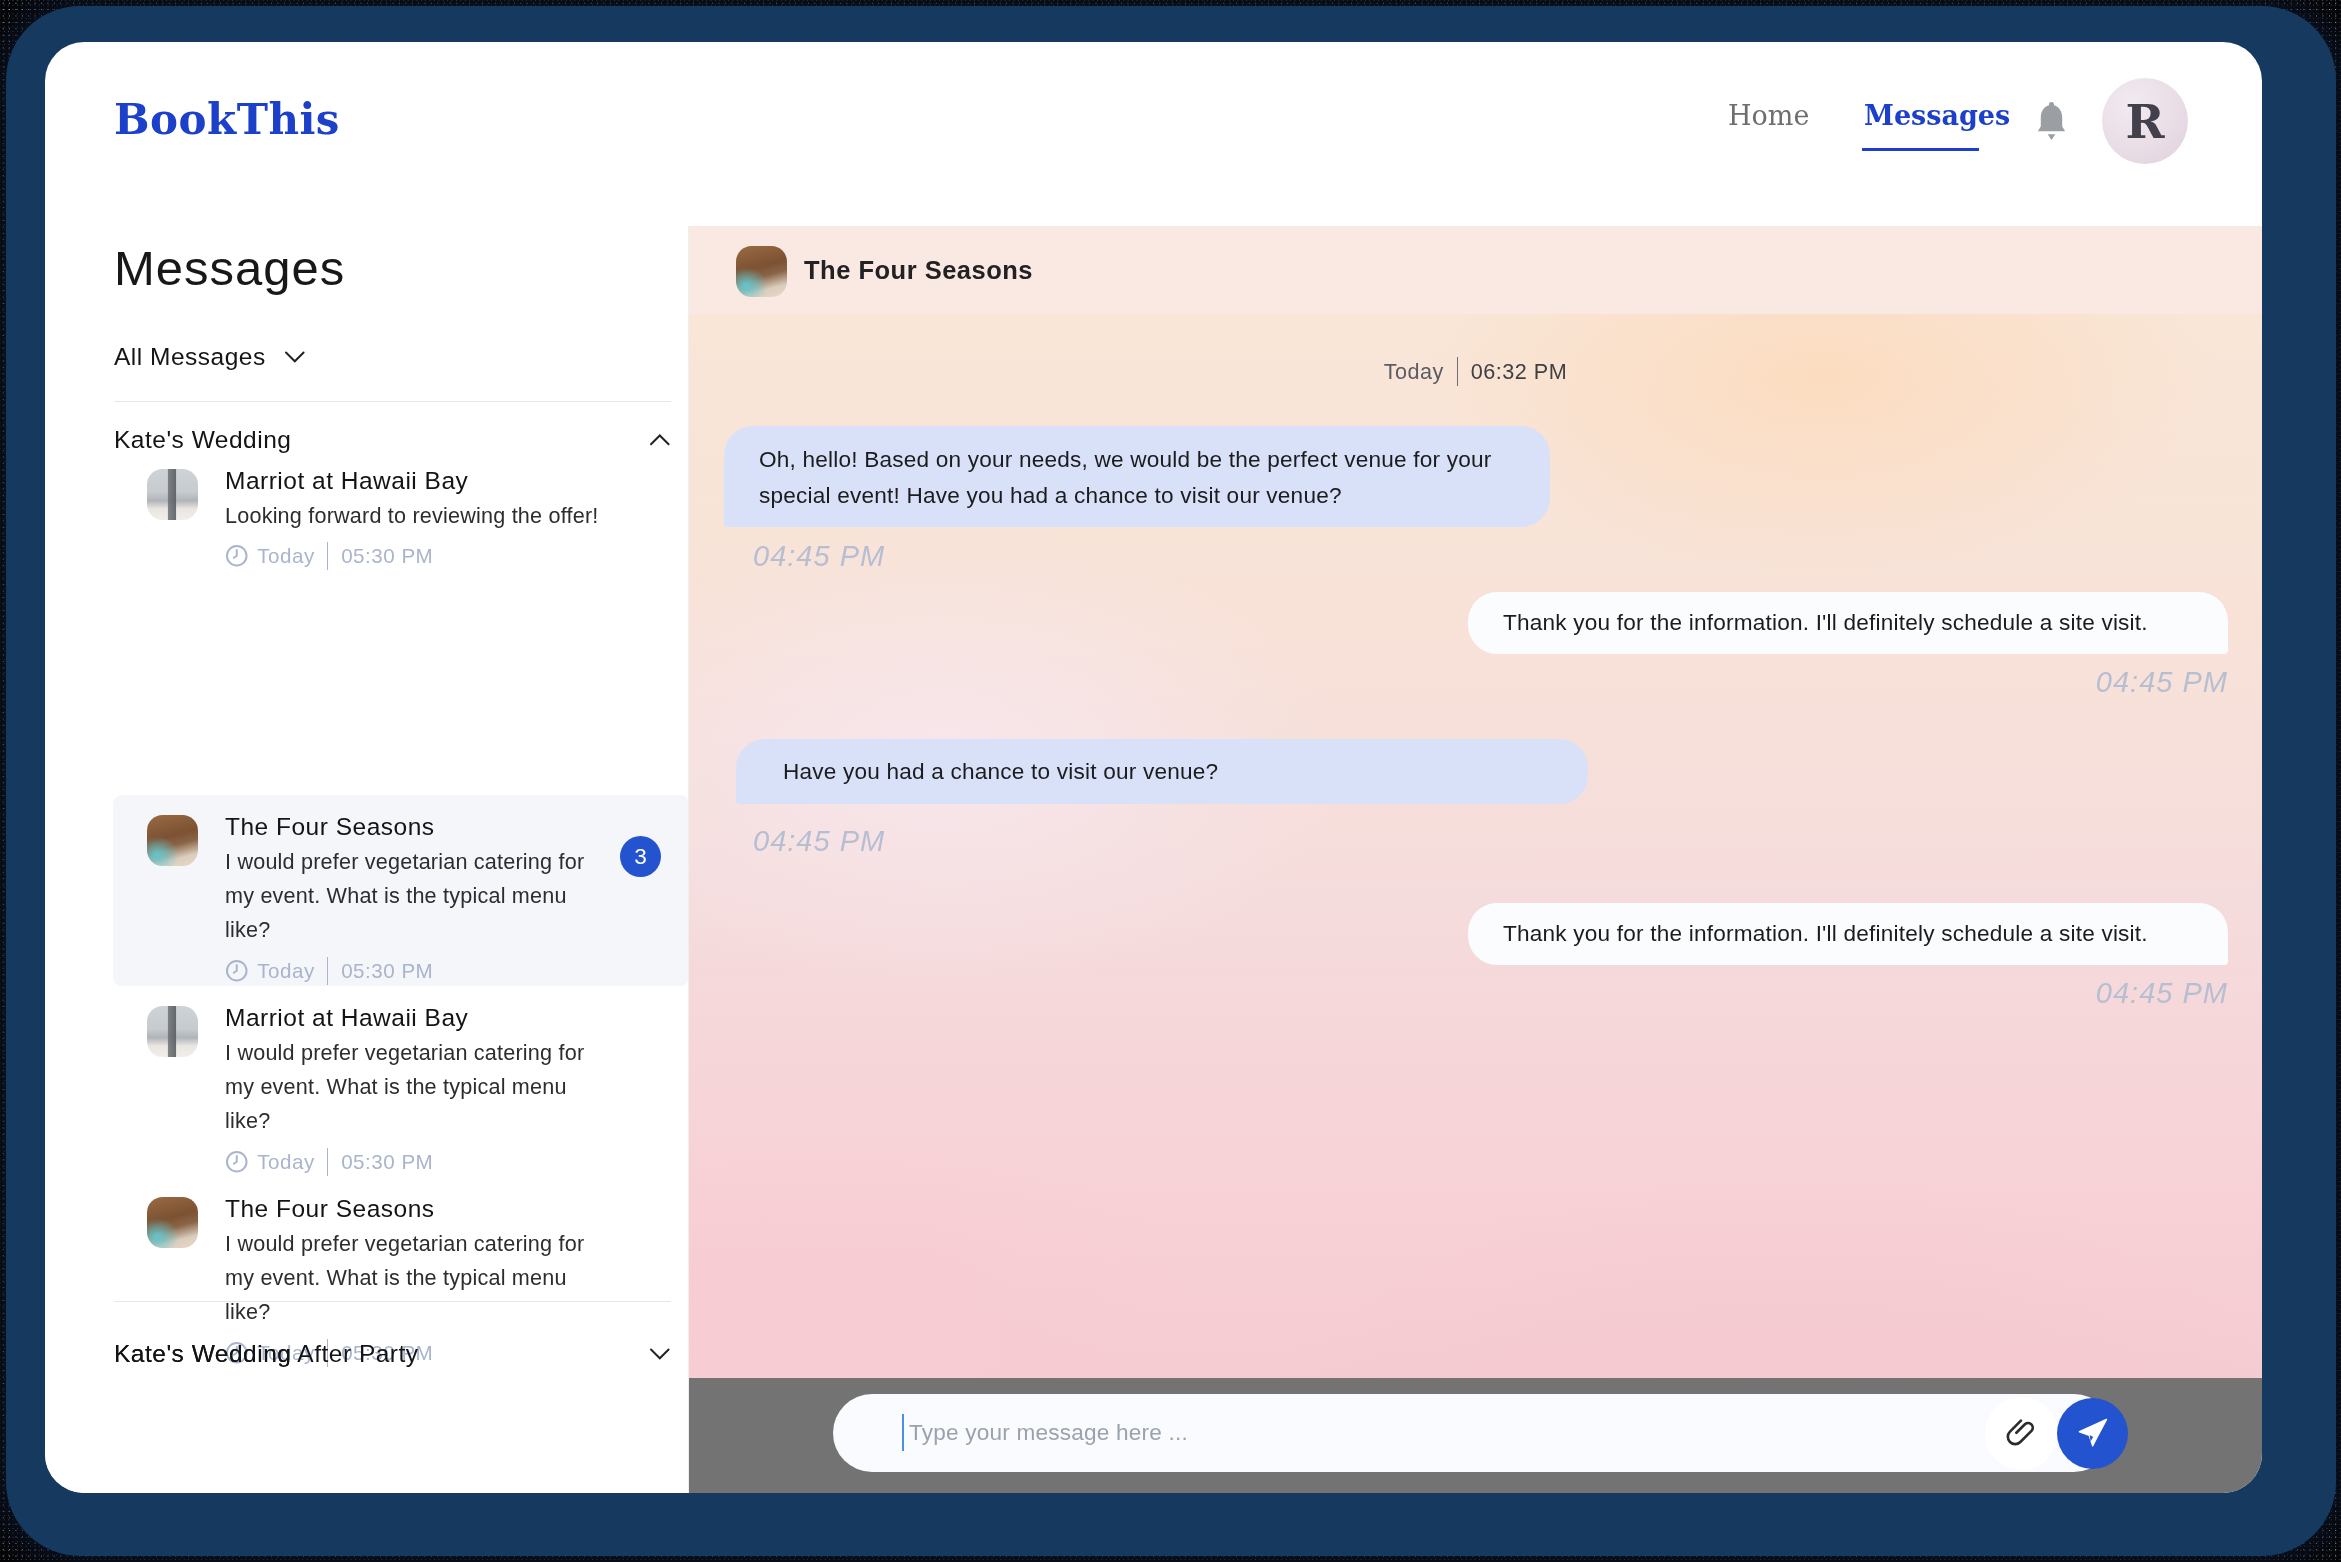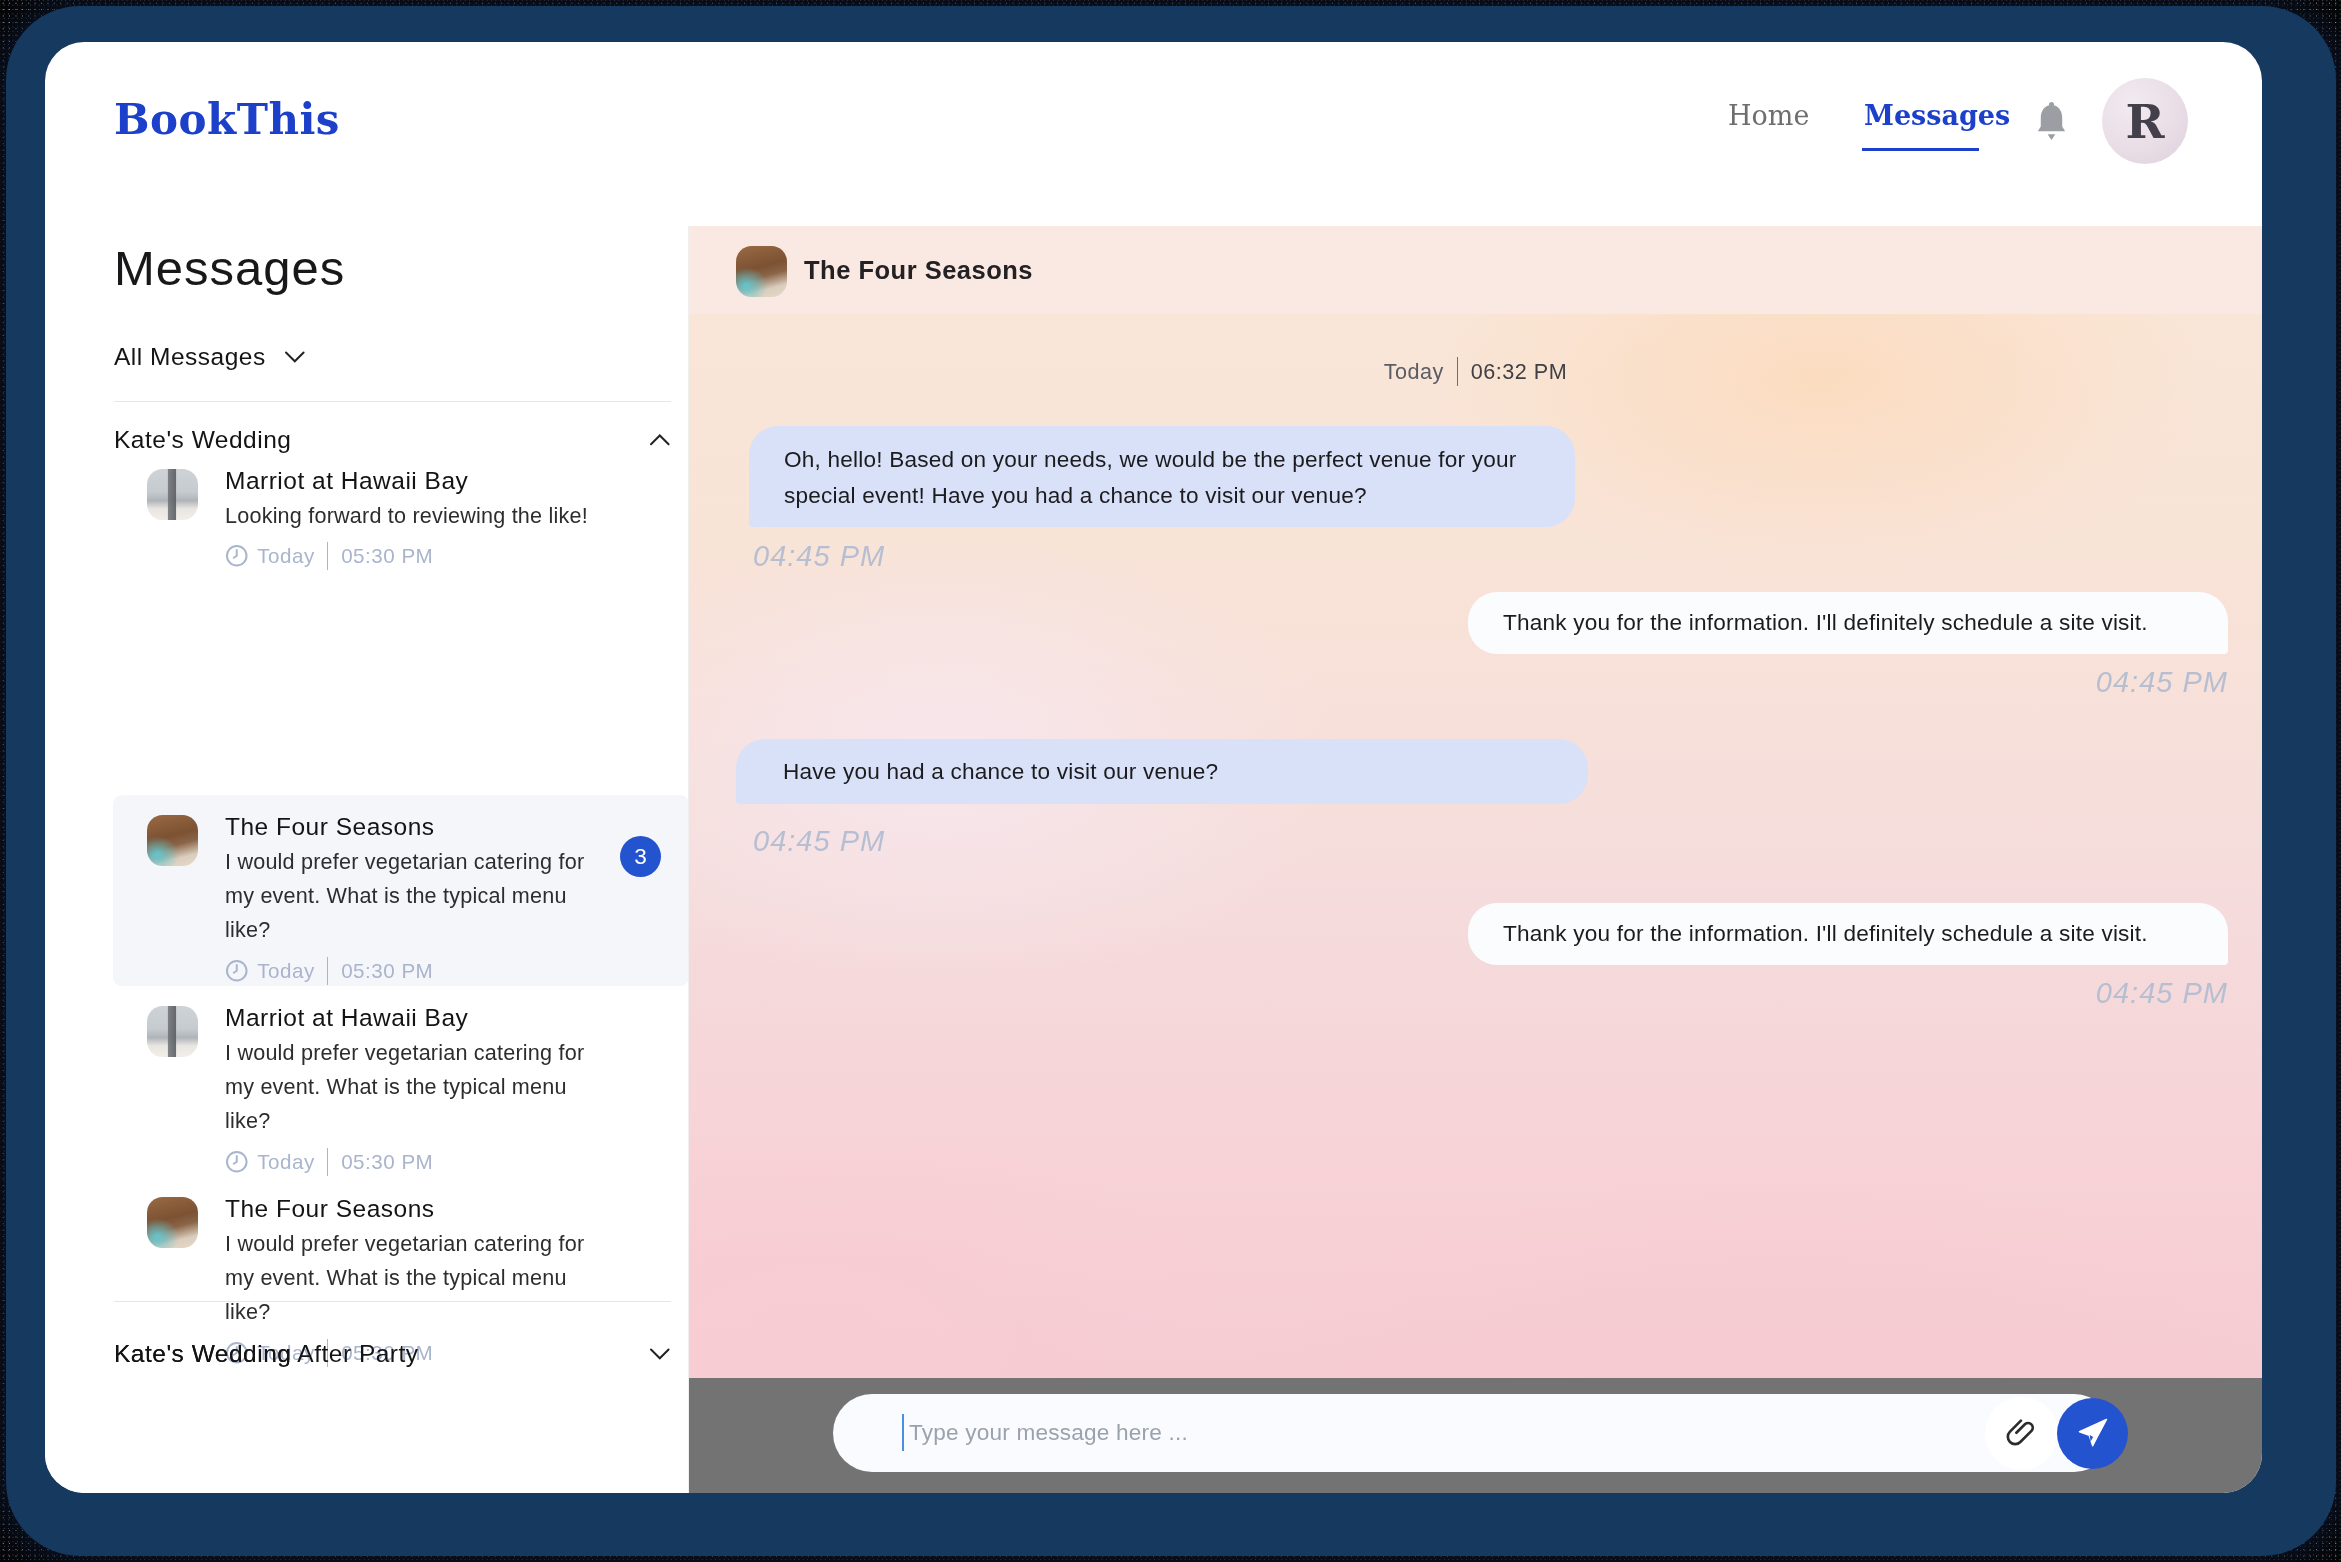--- a/index.html
+++ b/index.html
@@ -96,21 +96,21 @@
   .date-row{
     position:absolute; left:0; top:43px; width:1573px; display:flex; justify-content:center; align-items:center; gap:12.7px;
     font-size:21.6px; letter-spacing:0.5px;
   }
   .date-row .d1{ color:#5b5c64; }
   .date-row .vbar{ width:1.5px; height:29px; background:#6e6f75; }
   .date-row .d2{ color:#3f4046; }
   .bubble{ position:absolute; font-size:22.6px; font-weight:300; color:#1c1c1f; line-height:36px; letter-spacing:0.2px; }
   .bubble.in{ background:#d8e1f8; border-radius:29px 29px 29px 3.9px; }
   .bubble.out{ background:#fbfcfe; border-radius:29px 29px 3.9px 29px; }
-  .b1{ left:60px; top:112px; width:826px; height:101px; padding:15.7px 29px 0 35px; }
+  .b1{ left:35px; top:112px; width:826px; height:101px; padding:15.7px 29px 0 35px; }
   .b2{ left:779px; top:278px; width:760px; height:62px; padding:12.7px 0 0 35px; }
   .b3{ left:47px;  top:425px; width:852px; height:65px; padding:14.7px 0 0 47px; }
   .b4{ left:779px; top:589px; width:760px; height:62px; padding:12.7px 0 0 35px; }
   .msg-ts{ position:absolute; font-size:29px; color:#b6bed2; letter-spacing:1px;font-style:italic; }
   .ts1{ left:64px; top:226px; }
   .ts2{ left:779px; top:352px; width:760px; text-align:right; }
   .ts3{ left:64px; top:511px; }
   .ts4{ left:779px; top:663px; width:760px; text-align:right; }
 
   .input-band{ position:absolute; left:0; top:1152px; width:1573px; height:115px; background:#737373; }
@@ -176,21 +176,21 @@
       <svg class="chev" viewBox="0 0 44 28">
           <polyline points="4,23 22,5 40,23" fill="none" stroke="#222" stroke-width="4" stroke-linecap="round"></polyline>
         </svg>
     </div>
 
     <div class="sb-selected"></div>
 
     <div class="sb-item" style="top:238px; height:162px;">
       <div class="av av-marriot"></div>
       <div class="name">Marriot at Hawaii Bay</div>
-      <div class="preview">Looking forward to reviewing the like!</div>
+      <div class="preview">Looking forward to reviewing the offer!</div>
       <div class="meta" style="top:78px;">
         <svg width="23.5" height="23.5" viewBox="0 0 24 24">
             <circle cx="12" cy="12" r="10" fill="none" stroke="#a9b4cd" stroke-width="2"></circle>
             <polyline points="12,6 12,12 9,14" fill="none" stroke="#a9b4cd" stroke-width="2" stroke-linecap="round"></polyline>
           </svg>
         <span>Today</span>
         <span class="vbar"></span>
         <span>05:30 PM</span>
       </div>
     </div>

